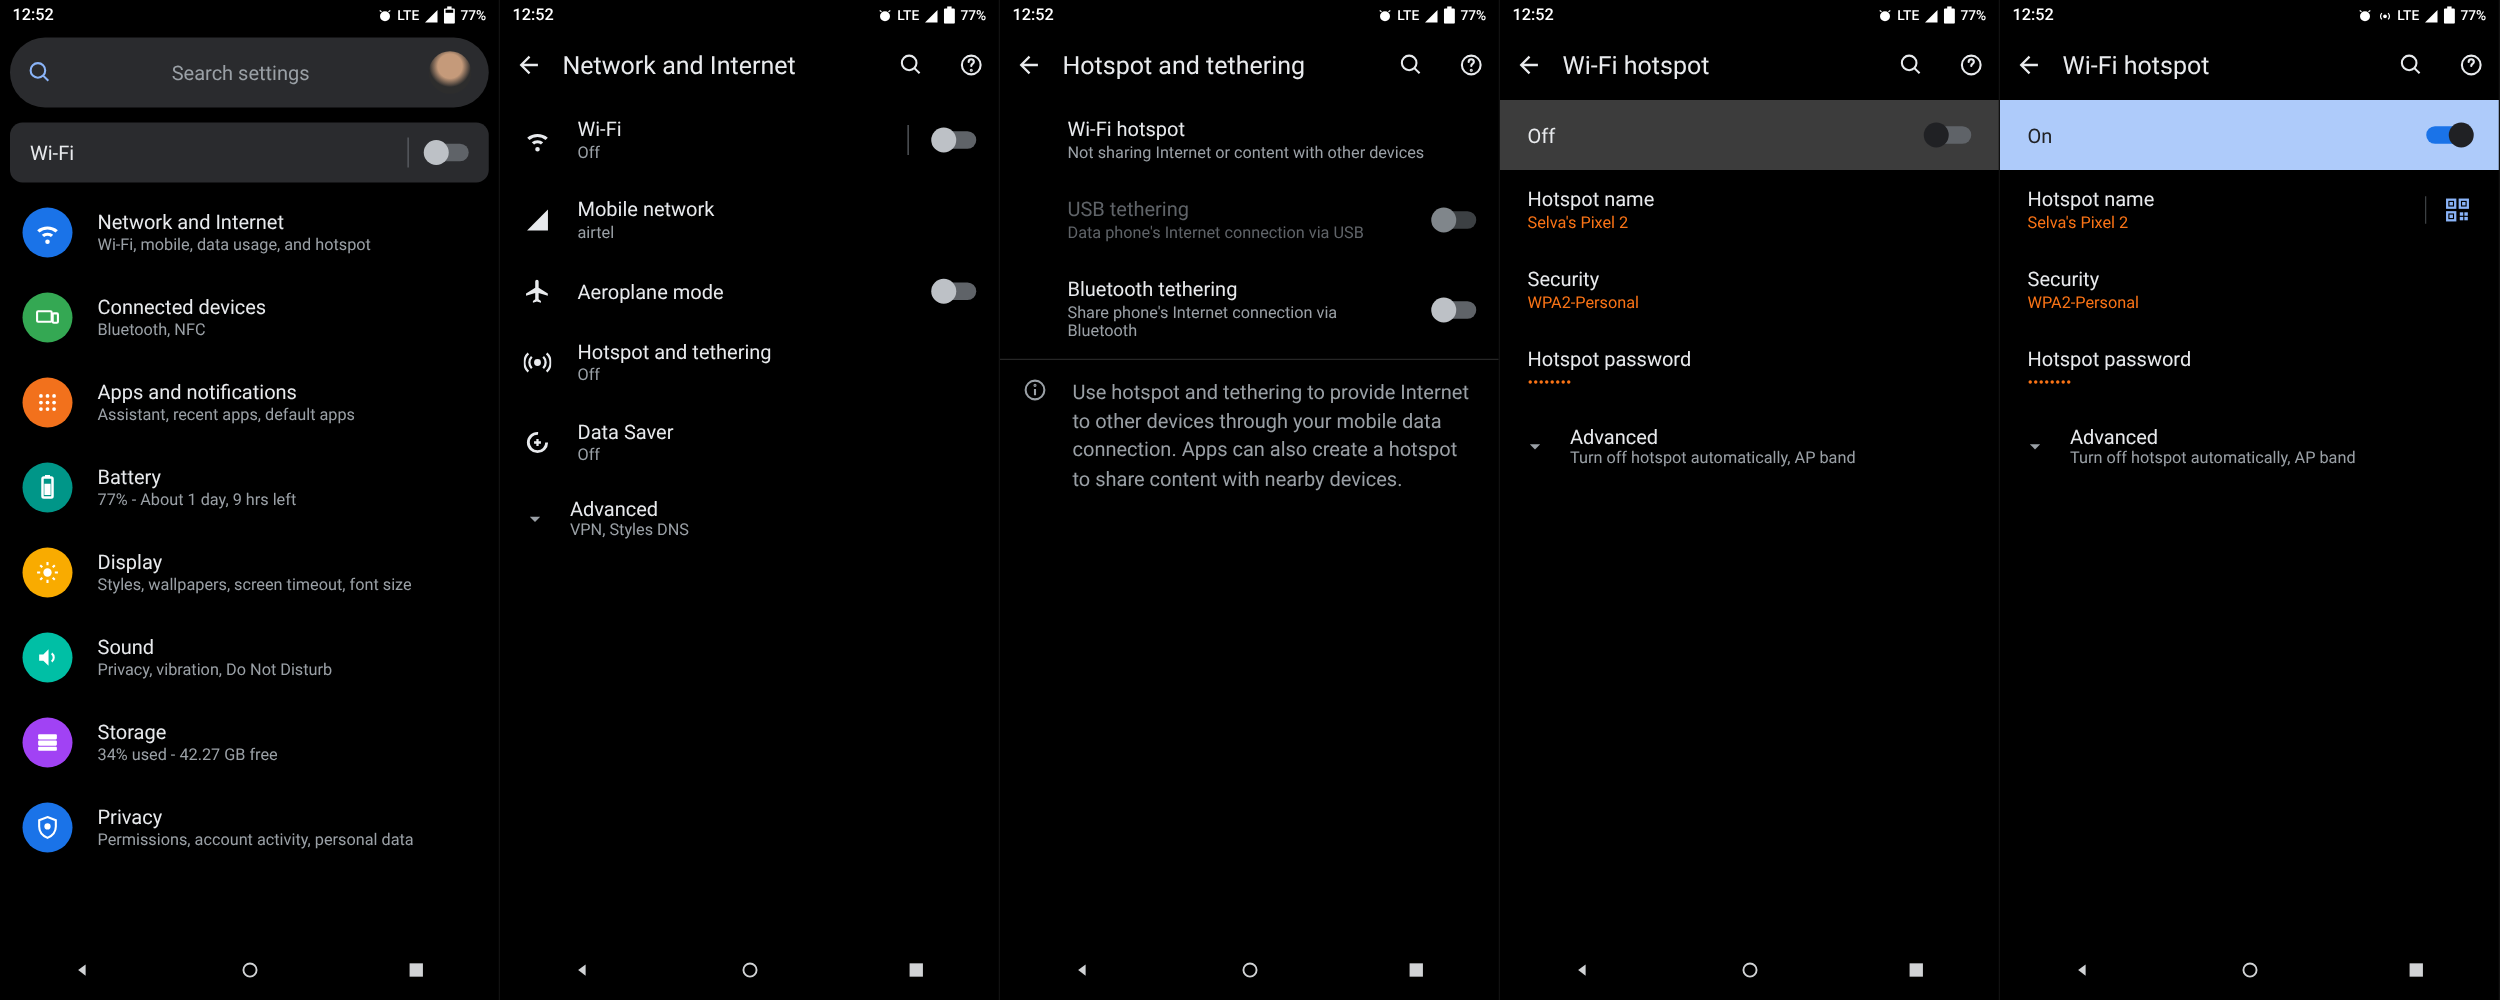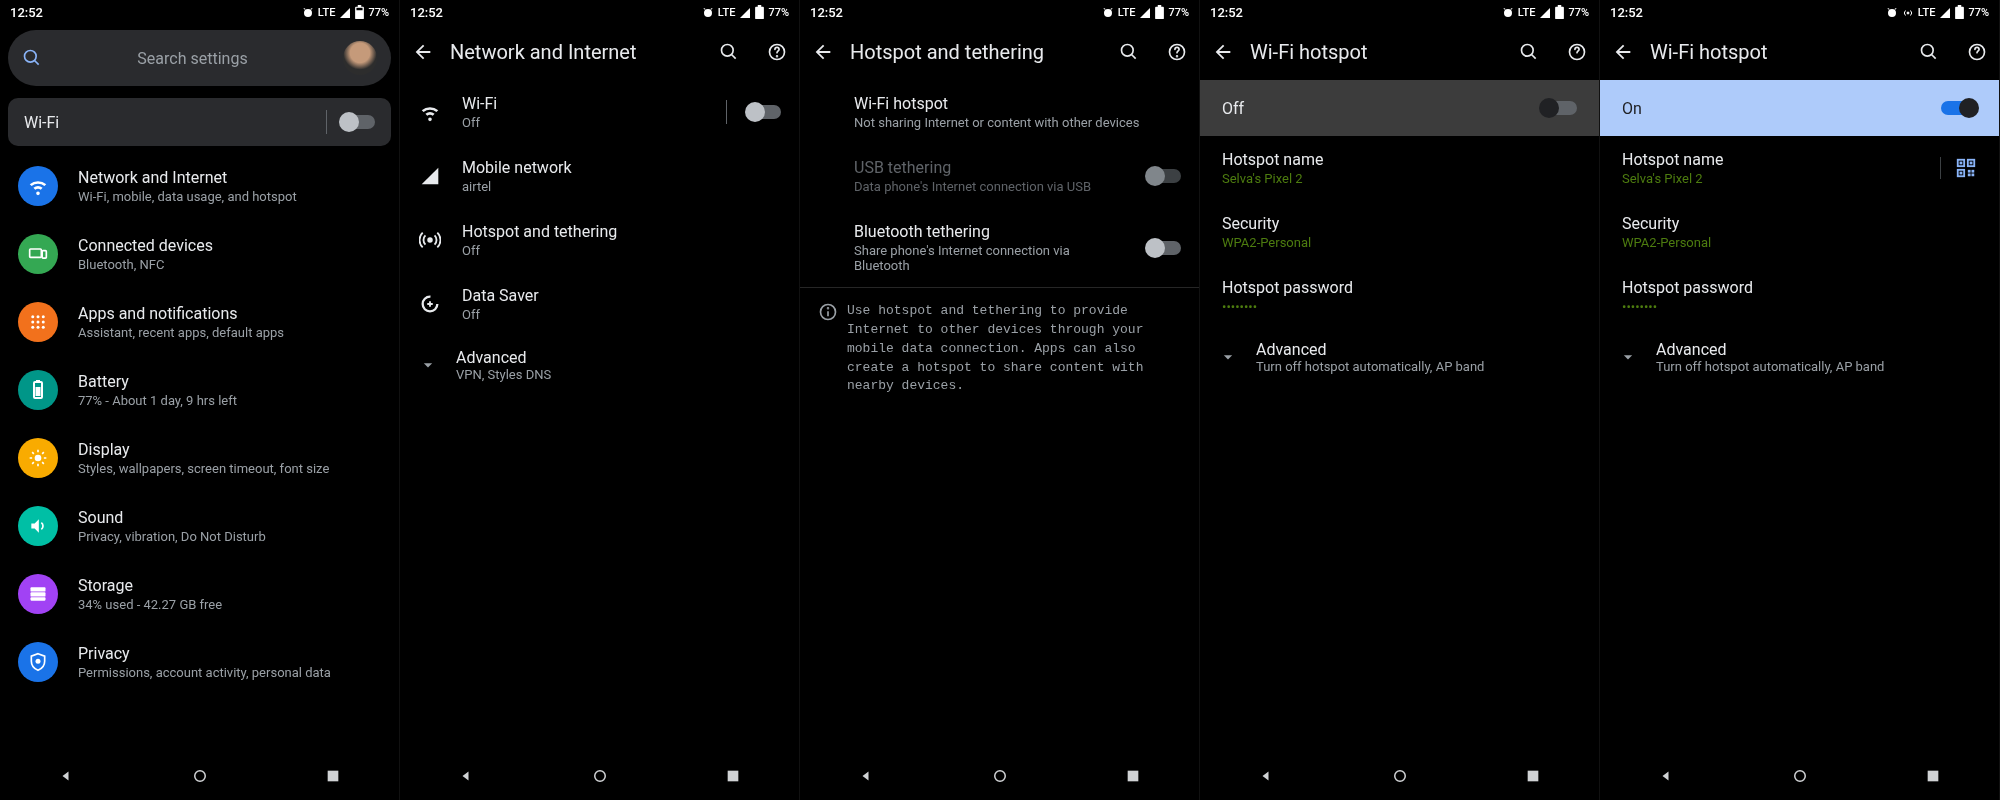--- a/index.html
+++ b/index.html
@@ -84,23 +84,22 @@
   .row.disabled .title { color:#5f6368;}
   .circle-icon {
     width:40px; height:40px; border-radius:50%; display:flex; align-items:center; justify-content:center;
   }
   .appbar {
     height: 56px; display:flex; align-items:center; padding:0 12px; gap:16px;
   }
   .appbar .title { font-size:20px; color:#e8eaed; flex:1; }
   .appbar .ic { color:#e8eaed; }
   .info-row {
-    display:flex; gap:9px; padding:14px 18px; font-size:13px; color:#9aa0a6; line-height:1.45;
+    display:flex; gap:20px; padding:14px 18px; font-size:16px; color:#9aa0a6; line-height:1.45;
     border-top:1px solid #262626;
-    font-family:Liberation Mono, monospace;
   }
   .info-row .icon-col{ width:24px; color:#9aa0a6;}
   .banner {
     height:56px; display:flex; align-items:center; padding:0 22px; justify-content:space-between;
   }
   .banner.off { background:#3c3c3c; }
   .banner.on  { background:#aecbfa; }
   .banner .lbl { font-size:16px; color:#e8eaed; }
   .banner.on .lbl { color:#202124; }
   .big-toggle {
@@ -110,21 +109,21 @@
     content:""; position:absolute; width:20px;height:20px;border-radius:50%;background:#202124; top:-3px; left:-2px;
   }
   .big-toggle.on { background:#1a73e8;}
   .big-toggle.on::after { background:#202124; left:18px;}
   .navbar {
     height:44px; display:flex; align-items:center; justify-content:space-around; padding-bottom:4px;
   }
   .navbar .nbtn { color:#e8eaed; opacity:0.9;}
   .setting-item { padding:14px 22px; }
   .setting-item .title{ font-size:16px;}
-  .setting-item .sub{ font-size:13px; color:#4d7c0f; margin-top:2px;}
+  .setting-item .sub{ font-size:13px; color:#f97316; margin-top:2px;}
   .setting-row { display:flex; align-items:center;}
   .setting-row .left{ flex:1;}
   .qr { color:#8ab4f8; padding-left:14px; border-left:1px solid #3c4043; margin-left:8px;}
   .adv-row { display:flex; align-items:center; gap:18px; padding:12px 18px;}
   .adv-row .chev{ color:#9aa0a6;}
   svg { display:block; }
 </style>
 </head>
 <body>
 
@@ -357,20 +356,33 @@
       <div class="icon-col">
           <svg width="20" height="20" viewBox="0 0 24 24" fill="#e8eaed">
             <path d="M2 22L22 2v20z"></path>
           </svg>
         </div>
       <div class="text-col">
         <div class="title">Mobile network</div>
         <div class="sub">airtel</div>
       </div>
 
+      </div>
+      <div class="row">
+      <div class="icon-col">
+          <svg width="22" height="22" viewBox="0 0 24 24" fill="#e8eaed">
+            <path d="M21 16v-2l-8-5V3.5a1.5 1.5 0 00-3 0V9l-8 5v2l8-2.5V19l-2 1.5V22l3.5-1 3.5 1v-1.5L13 19v-5.5z"></path>
+          </svg>
+        </div>
+      <div class="text-col">
+        <div class="title">Aeroplane mode</div>
+
+      </div>
+
+      <div class="toggle"></div>
       </div>
       <div class="row">
       <div class="icon-col">
           <svg width="22" height="22" viewBox="0 0 24 24" fill="none" stroke="#e8eaed" stroke-width="2">
             <circle cx="12" cy="12" r="2" fill="#e8eaed"></circle>
             <path d="M7 17a7 7 0 010-10M17 7a7 7 0 010 10M4 20a11 11 0 010-16M20 4a11 11 0 010 16"></path>
           </svg>
         </div>
       <div class="text-col">
         <div class="title">Hotspot and tethering</div>

